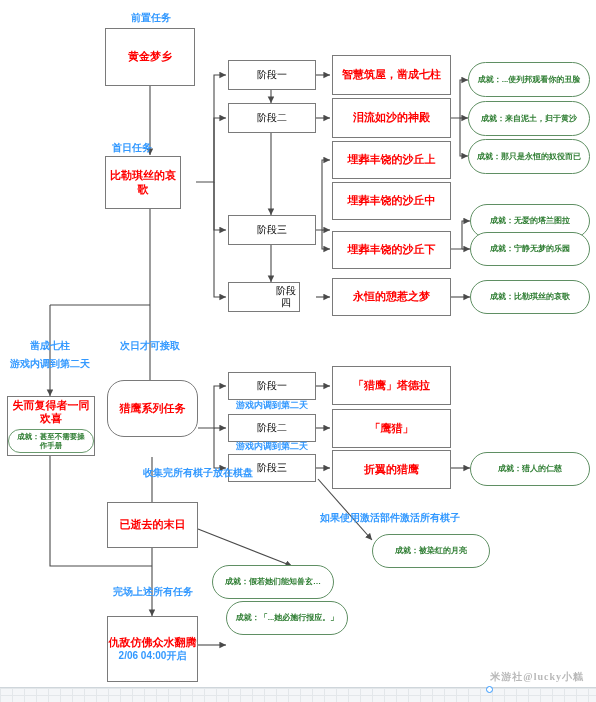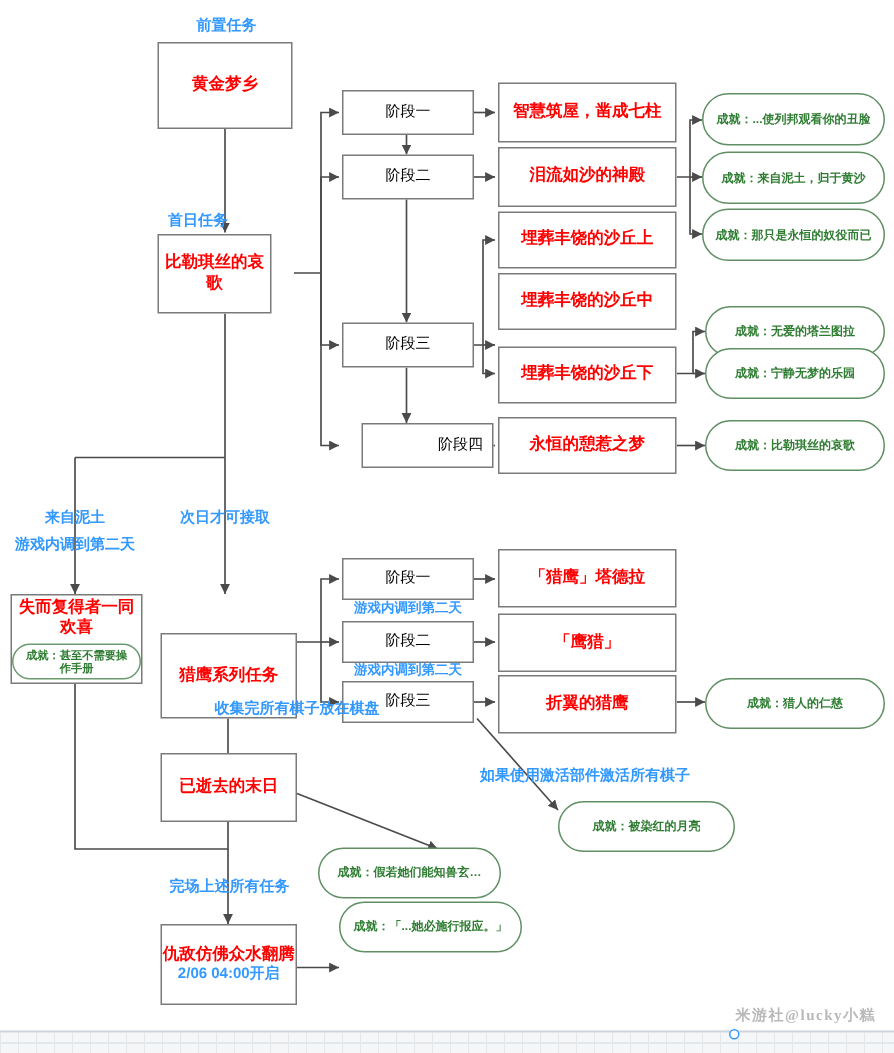--- a/index.html
+++ b/index.html
@@ -195,21 +195,21 @@
 
   <div class="node stage" style="left:228px; top:60px; width:88px; height:30px;">
     <span>阶段一</span>
   </div>
   <div class="node stage" style="left:228px; top:103px; width:88px; height:30px;">
     <span>阶段二</span>
   </div>
   <div class="node stage" style="left:228px; top:215px; width:88px; height:30px;">
     <span>阶段三</span>
   </div>
-  <div class="node stage" style="left:241px; top:282px; width:88px; height:30px;padding-left:44px;">
+  <div class="node stage" style="left:228px; top:282px; width:72px; height:30px;padding-left:44px;">
     <span>阶段四</span>
   </div>
 
   <div class="node quest" style="left:332px; top:55px; width:119px; height:40px;">
     <span>智慧筑屋，凿成七柱</span>
   </div>
   <div class="node quest" style="left:332px; top:98px; width:119px; height:40px;">
     <span>泪流如沙的神殿</span>
   </div>
   <div class="node quest" style="left:332px; top:141px; width:119px; height:38px;">
@@ -237,30 +237,30 @@
   <div class="node ach" style="left:470px; top:204px; width:120px; height:34px;">
     <span>成就：无爱的塔兰图拉</span>
   </div>
   <div class="node ach" style="left:470px; top:232px; width:120px; height:34px;">
     <span>成就：宁静无梦的乐园</span>
   </div>
   <div class="node ach" style="left:470px; top:280px; width:120px; height:34px;">
     <span>成就：比勒琪丝的哀歌</span>
   </div>
 
-  <div class="lbl" style="left:14px; top:340px; width:72px;">来自泥土</div>
+  <div class="lbl" style="left:14px; top:340px; width:72px;">凿成七柱</div>
   <div class="lbl" style="left:5px; top:358px; width:90px;">游戏内调到第二天</div>
   <div class="lbl" style="left:110px; top:340px; width:80px;">次日才可接取</div>
 
   <div class="node quest" style="left:7px; top:396px; width:88px; height:60px;">
     <span>失而复得者一同欢喜</span>
     <span class="pill-inner">成就：甚至不需要操作手册</span>
   </div>
 
-  <div class="node quest" style="left:107px; top:422px; width:91px; height:57px;">
+  <div class="node quest" style="left:107px; top:380px; width:91px; height:57px;border-radius:17px;">
     <span>猎鹰系列任务</span>
   </div>
 
   <div class="node stage" style="left:228px; top:372px; width:88px; height:28px;">
     <span>阶段一</span>
   </div>
   <div class="node stage" style="left:228px; top:414px; width:88px; height:28px;">
     <span>阶段二</span>
   </div>
   <div class="node stage" style="left:228px; top:454px; width:88px; height:28px;">
@@ -292,21 +292,21 @@
   <div class="lbl" style="left:290px; top:512px; width:200px;">如果使用激活部件激活所有棋子</div>
   <div class="node ach" style="left:372px; top:534px; width:118px; height:31px;">
     <span>成就：被染红的月亮</span>
   </div>
   <div class="node ach" style="left:212px; top:565px; width:122px; height:32px;">
     <span>成就：假若她们能知兽玄…</span>
   </div>
 
   <div class="lbl" style="left:100px; top:586px; width:106px;">完场上述所有任务</div>
 
-  <div class="node quest" style="left:107px; top:616px; width:91px; height:54px;">
+  <div class="node quest" style="left:107px; top:616px; width:91px; height:66px;">
     <span>仇敌仿佛众水翻腾</span>
     <span class="sub-time">2/06 04:00开启</span>
   </div>
   <div class="node ach" style="left:226px; top:601px; width:122px; height:32px;align-items:center;">
     <span>成就：「...她必施行报应。」</span>
   </div>
 
   <div class="watermark">米游社@lucky小糕</div>
 
   <div class="scroll-strip"></div>

